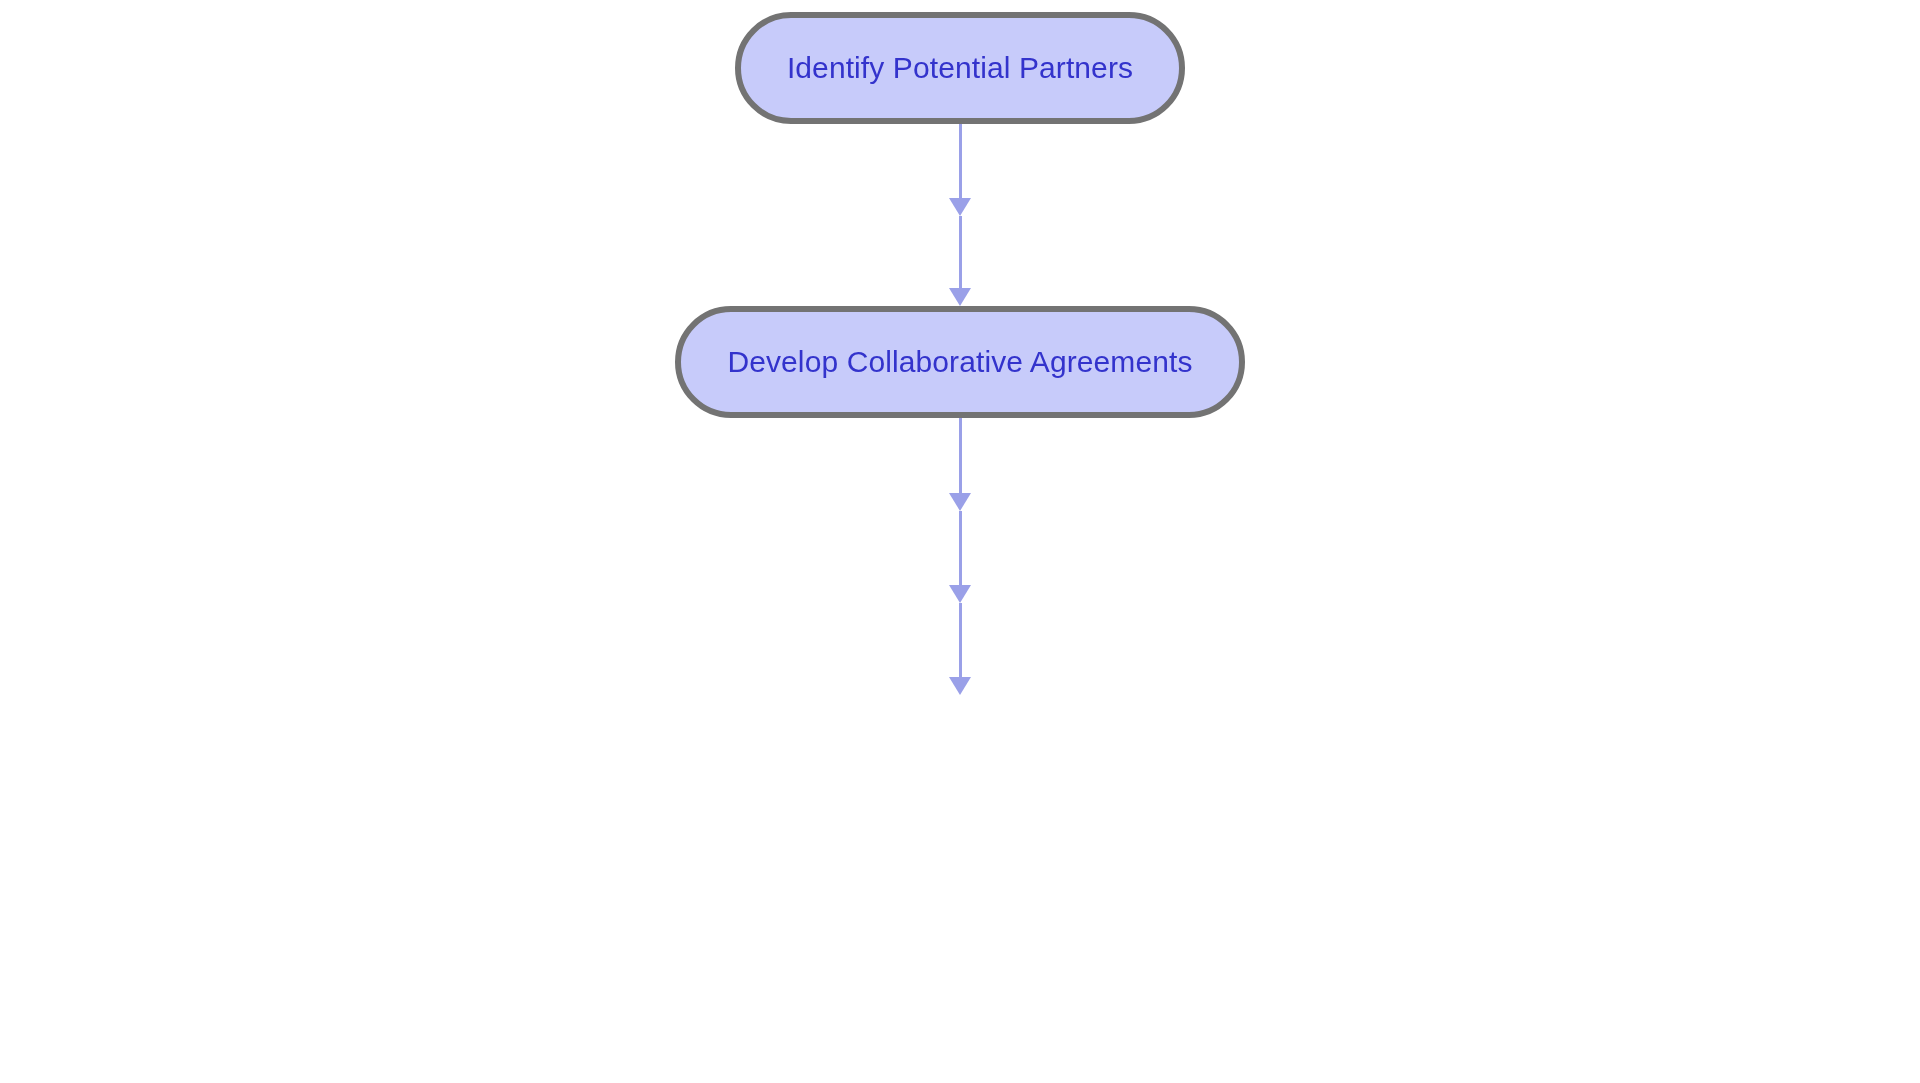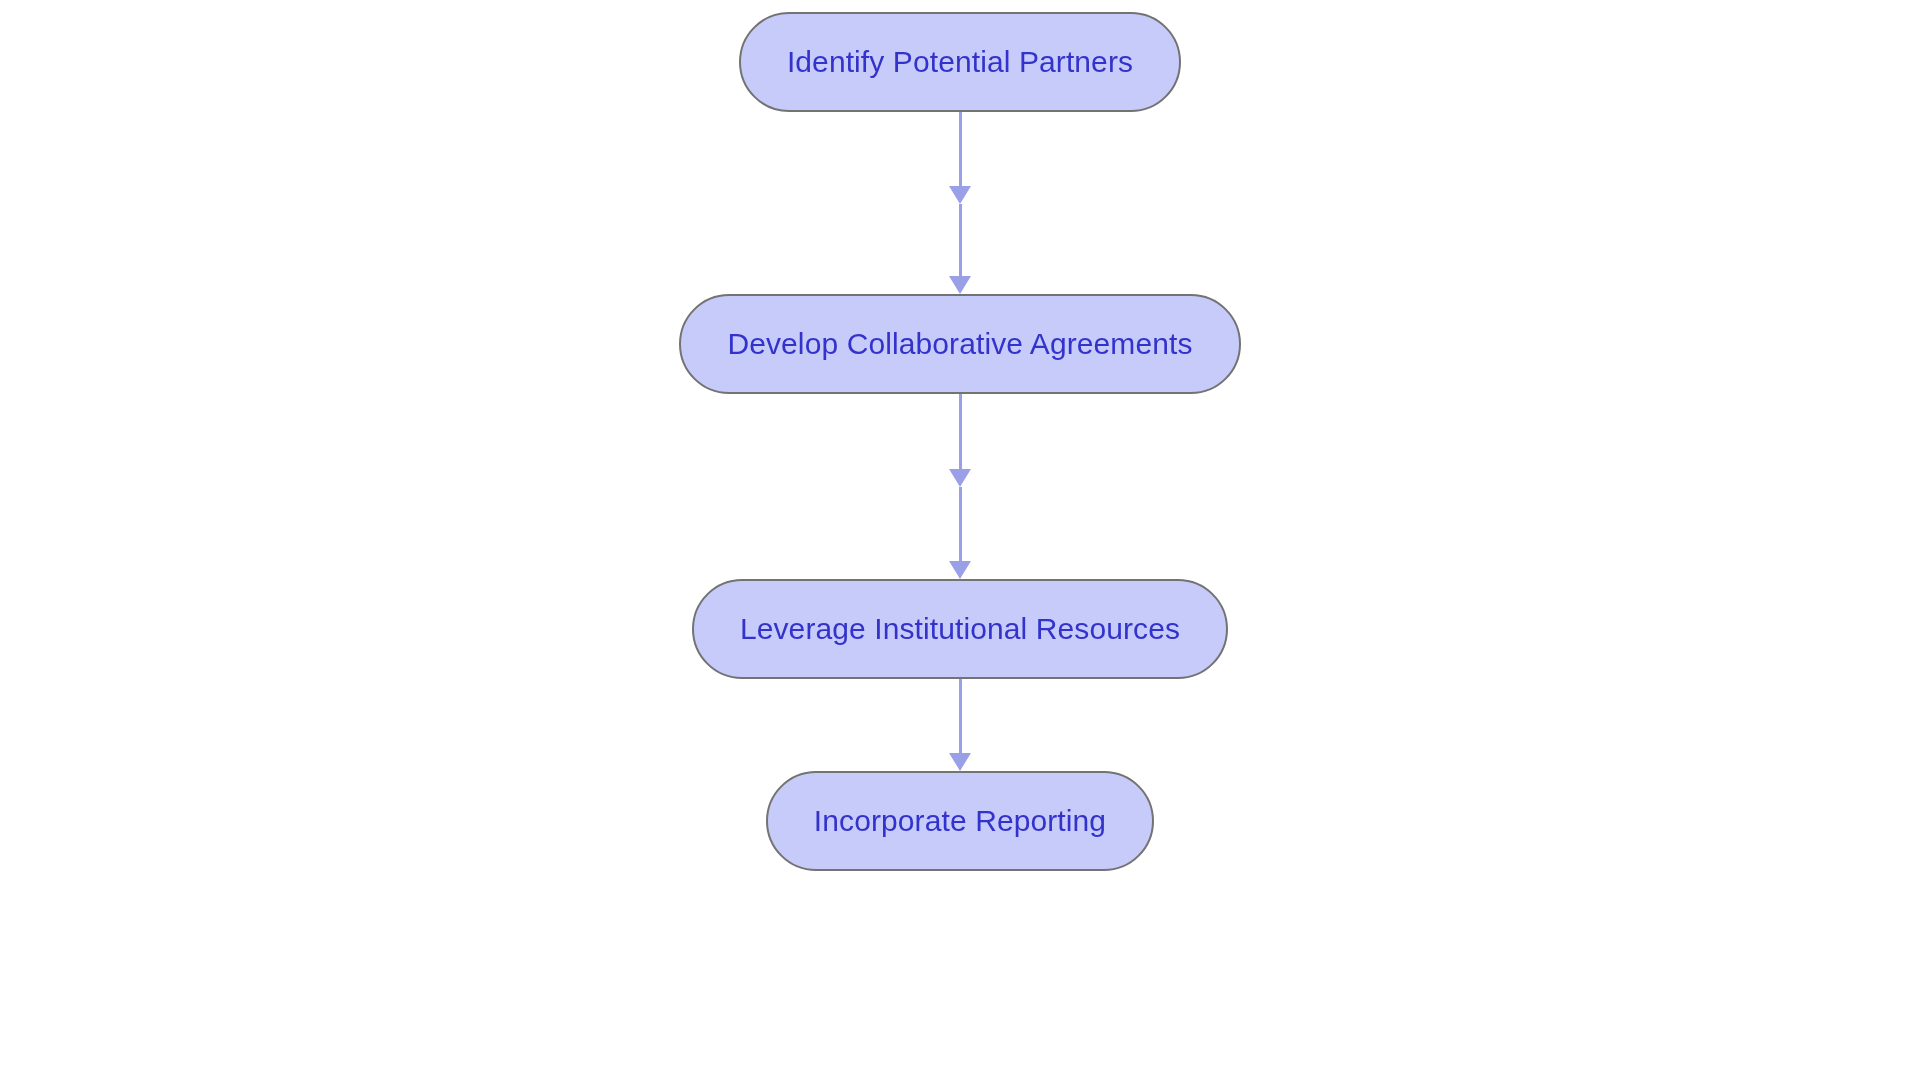--- a/index.html
+++ b/index.html
@@ -34,23 +34,23 @@
     justify-content: flex-start;
   }
 
   
   .flow-node {
     box-sizing: border-box;
     display: flex;
     align-items: center;
     justify-content: center;
     background: #c7cbfa;
-    border: 2px solid #737373;
+    border: 6px solid #737373;
     border-radius: 999px;
-    height: 100px;
+    height: 112px;
     padding: 16px 46px;
     position: relative;
     z-index: 2;
   }
 
   .flow-node-label {
     color: #3333cc;
     font-family: "Liberation Sans", sans-serif;
     font-size: 30px;
     font-weight: 400;
@@ -124,27 +124,21 @@
       <div class="conn-line"></div>
       <div class="conn-head"></div>
     </div>
 
 
     <div class="flow-connector gap-4">
       <div class="conn-line"></div>
       <div class="conn-head"></div>
     </div>
 
-    <div class="flow-node">
-      <span class="flow-node-label">Leverage Institutional Resources</span>
-    </div>
 
     <div class="flow-connector gap-5">
       <div class="conn-line"></div>
       <div class="conn-head"></div>
     </div>
 
-    <div class="flow-node">
-      <span class="flow-node-label">Incorporate Reporting</span>
-    </div>
 
   </div>
 </div>
 
 </body></html>

